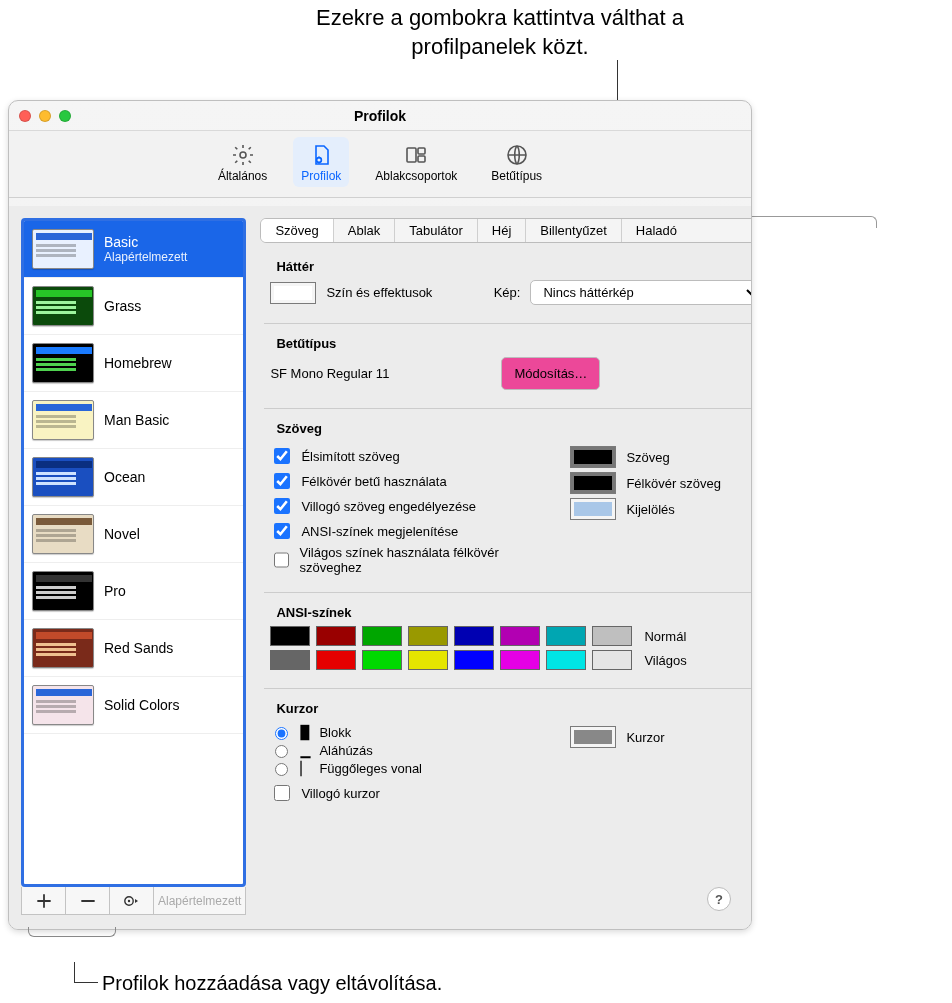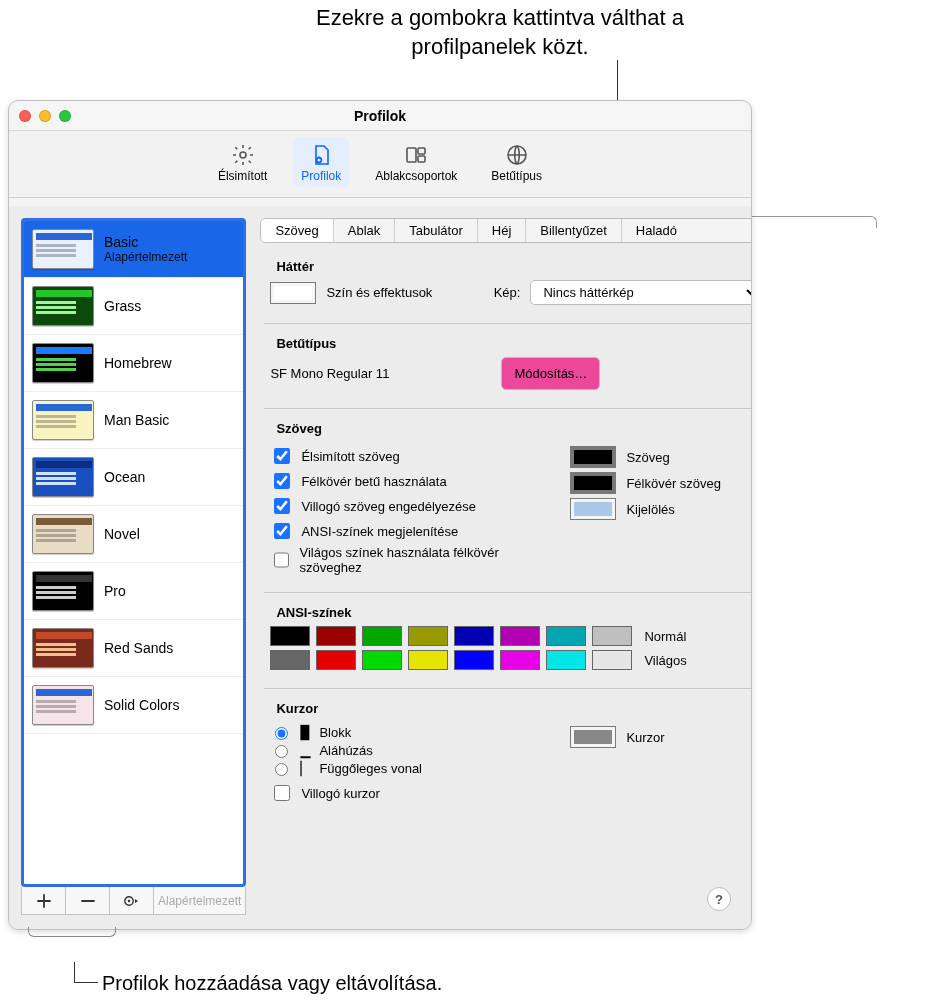--- a/index.html
+++ b/index.html
@@ -122,21 +122,21 @@
   }
   .profile-list {
     flex:1; border:3px solid #2f6fe3; border-radius:4px;
     background:#fff; overflow-y:auto;
   }
   .prow {
     display:flex; align-items:center; gap:10px;
     padding:8px 8px; border-bottom:1px solid #eee;
     cursor:pointer;
   }
-  .prow.selected { background:#1a66e8; color:#000000; }
+  .prow.selected { background:#1a66e8; color:#ffffff; }
   .prow .thumb {
     width:62px;height:40px;border:1px solid #888;background:#fff;
     border-radius:2px; position:relative; overflow:hidden;
     box-shadow:0 1px 1px rgba(0,0,0,.2);
   }
   .thumb::before{content:"";position:absolute;left:3px;top:3px;width:56px;height:7px;background:rgba(0,0,0,.2);}
   .thumb::after{content:"";position:absolute;left:3px;top:14px;width:40px;height:3px;background:rgba(0,0,0,.25);box-shadow:0 5px 0 rgba(0,0,0,.25),0 10px 0 rgba(0,0,0,.25);}
   .thumb.blue{background:linear-gradient(#e9f1ff,#e9f1ff);} .thumb.blue::before{background:#2a66d8;color:#fff;}
   .thumb.green{background:#0b4a0b;} .thumb.green::before{background:#27c627;}
   .thumb.green::after{background:#9df59d;box-shadow:0 5px 0 #9df59d,0 10px 0 #9df59d;}
@@ -238,21 +238,21 @@
   </div>
 
   <div class="toolbar">
     <div class="tbtn">
       <span class="ico">
         <svg viewBox="0 0 24 24" fill="none" stroke="#555" stroke-width="1.6">
             <circle cx="12" cy="12" r="3"></circle>
             <path d="M12 2v3M12 19v3M4.2 4.2l2.1 2.1M17.7 17.7l2.1 2.1M2 12h3M19 12h3M4.2 19.8l2.1-2.1M17.7 6.3l2.1-2.1"></path>
           </svg>
       </span>
-      <span>Élsimított</span>
+      <span>Általános</span>
     </div>
     <div class="tbtn active">
       <span class="ico">
         <svg viewBox="0 0 24 24" fill="none" stroke="#0a66ff" stroke-width="1.6">
             <path d="M7 3h8l4 4v14H7z"></path>
             <circle cx="10" cy="17" r="2.4"></circle>
             <path d="M10 13.5v1M10 19.5v1M7 17h1M12 17h1M8 15l.7.7M11.3 18.3l.7.7M8 19l.7-.7M11.3 15.7l.7-.7"></path>
           </svg>
       </span>
       <span>Profilok</span>

